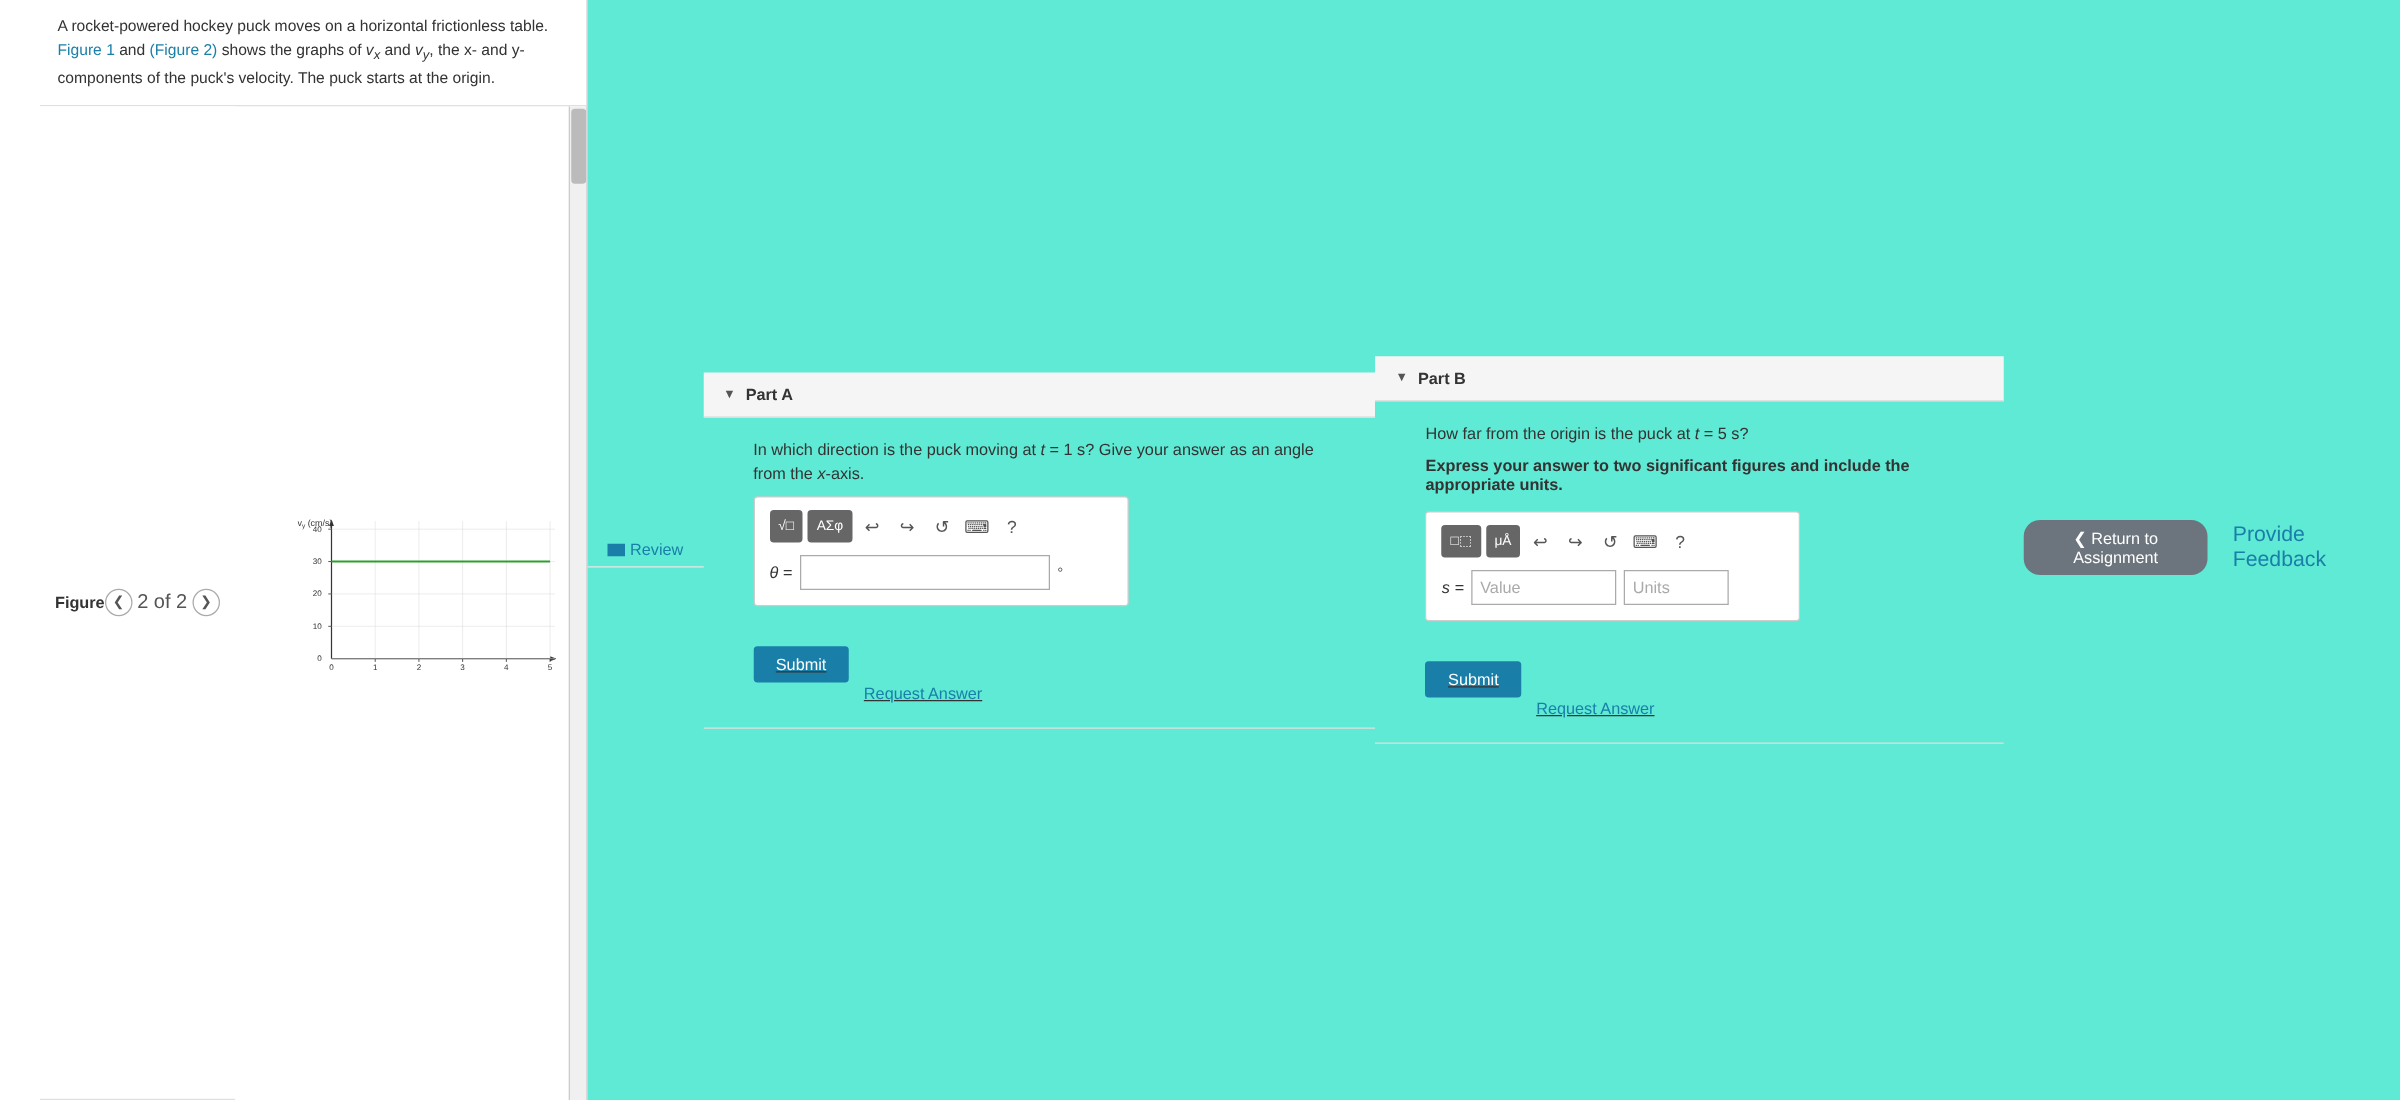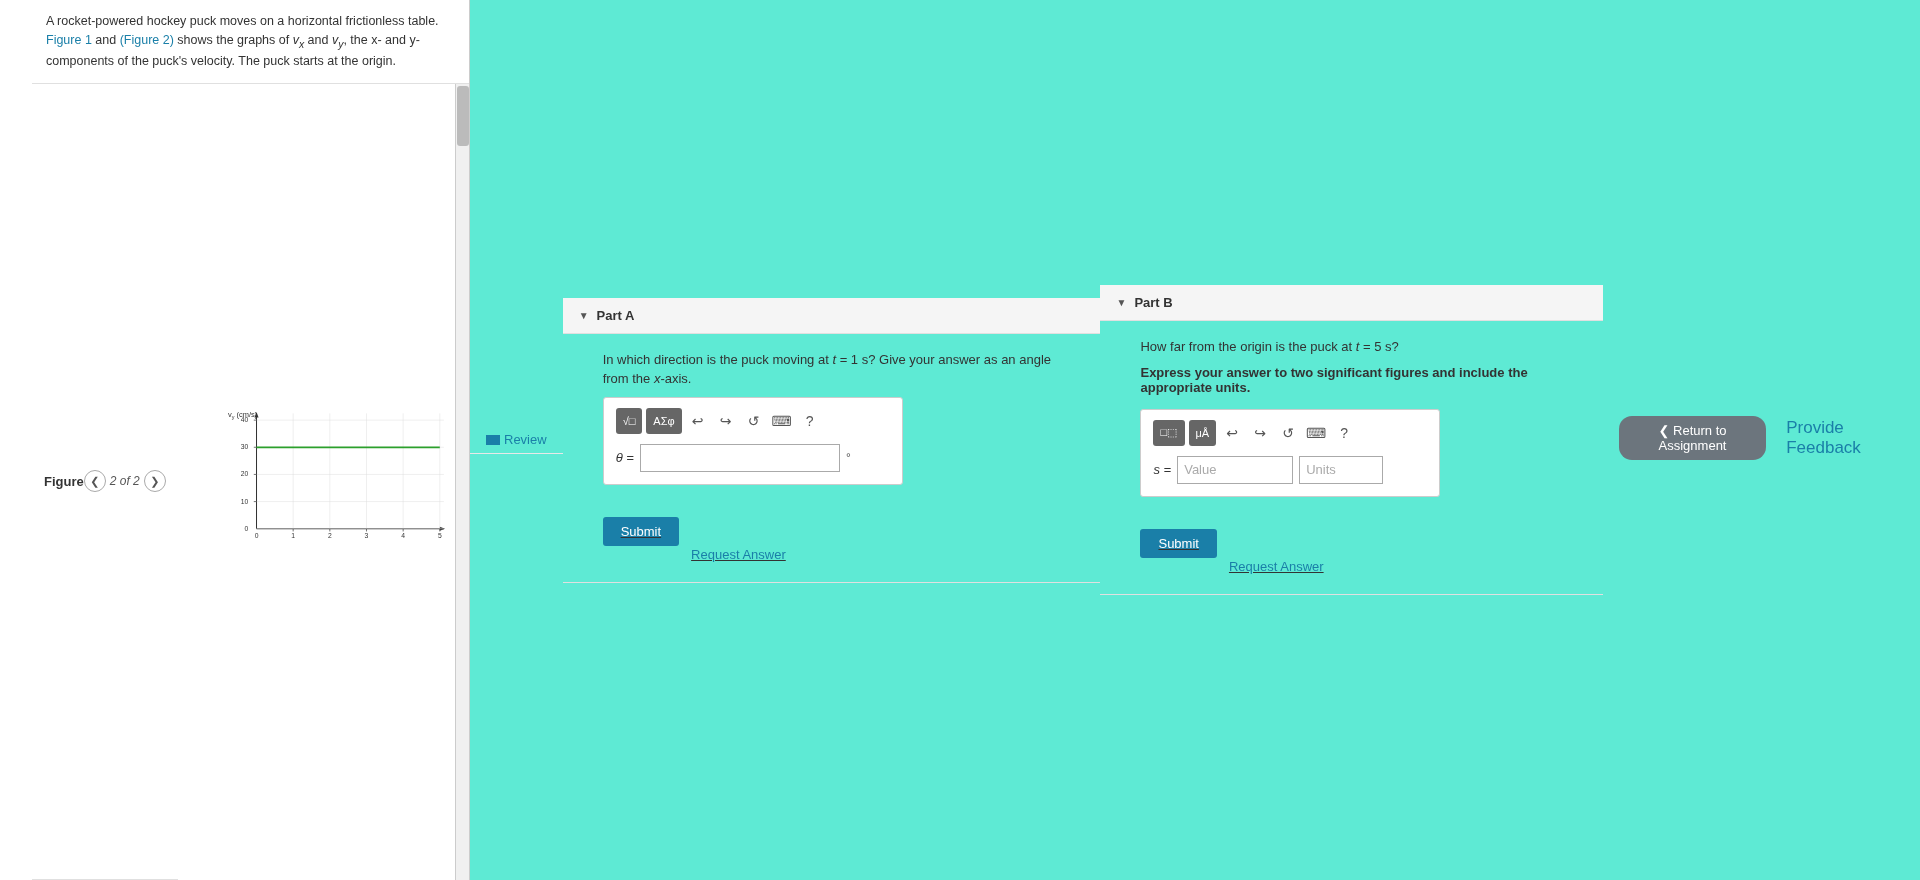--- a/index.html
+++ b/index.html
@@ -50,21 +50,21 @@
     .nav-btn {
       width: 22px; height: 22px;
       border: 1px solid #aaa;
       background: #fff;
       border-radius: 50%;
       cursor: pointer;
       display: flex; align-items: center; justify-content: center;
       font-size: 11px;
       color: #555;
     }
-    .page-indicator { font-size: 12px; color: #555; font-style: italic; }
+    .page-indicator { font-size: 16px; color: #555; }
 
     .figure-content {
       flex: 1;
       position: relative;
       overflow: hidden;
     }
     .scrollbar-area {
       position: absolute;
       right: 0; top: 0; bottom: 0;
       width: 14px;

